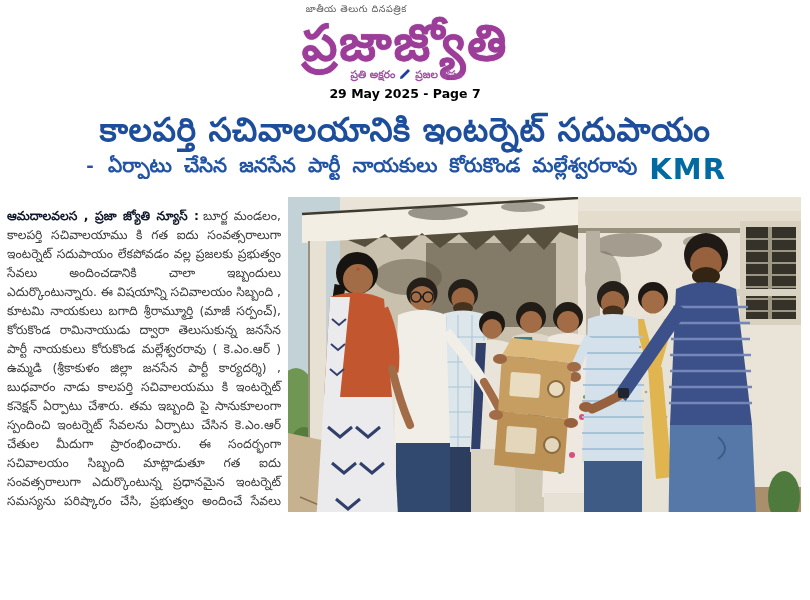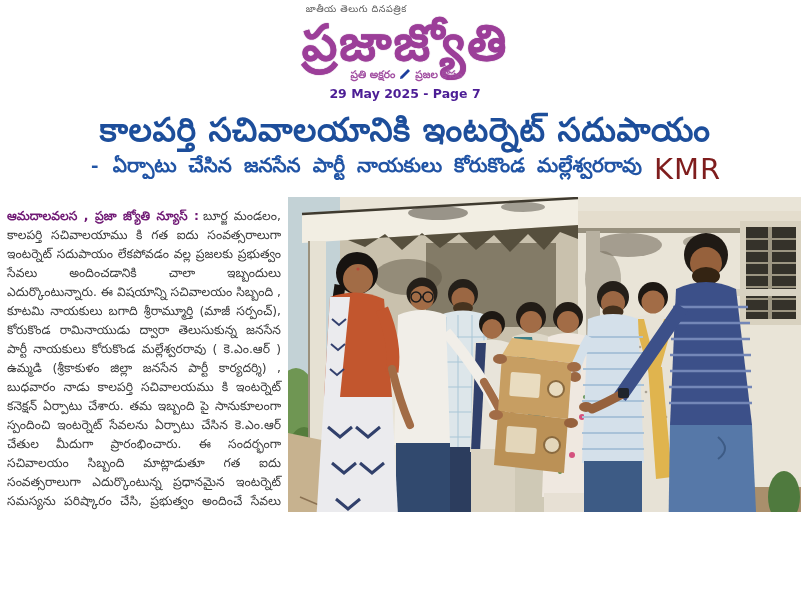--- a/index.html
+++ b/index.html
@@ -12,38 +12,38 @@
   .mast-inner{display:inline-block;text-align:left;}
   .kicker{font-size:9.5px;color:#5a5a5a;letter-spacing:.5px;margin-left:4px;}
   .logo{
     font-size:50px;line-height:1.05;font-weight:bold;color:#9c3e99;
     letter-spacing:2px;text-shadow:0 0 1px #8a3387;text-align:center;
   }
   .tagline{
     display:flex;align-items:center;justify-content:flex-end;gap:4px;
     font-size:10.5px;color:#a14ea1;font-weight:bold;margin:-2px 46px 0 0;
   }
-  .dateline{font-size:12.5px;font-weight:bold;color:#4c1d95;margin-top:3px;}
+  .dateline{font-size:12.5px;font-weight:bold;color:#000000;margin-top:3px;}
   
   .headline{
     margin-top:8px;text-align:center;font-weight:bold;color:#1d4e9b;
     font-size:33px;line-height:1.25;padding:0 17px;letter-spacing:.5px;
   }
   .subhead-row{
     display:flex;justify-content:center;align-items:center;gap:12px;margin-top:2px;
   }
   .subheadline{font-size:20px;font-weight:bold;color:#2154a5;font-family:Liberation Mono, monospace;}
-  .kmr{font-size:29px;font-weight:400;color:#7f1d1d;letter-spacing:1px;}
+  .kmr{font-size:29px;font-weight:700;color:#0369a1;letter-spacing:1px;}
   
   .content{display:flex;margin-top:9px;padding-left:7px;}
   .body-col{
     width:274px;flex:none;margin-right:7px;
     font-size:12.3px;line-height:19px;text-align:justify;color:#3b3b3b;
   }
-  .lead{font-weight:bold;color:#701a75;margin-right:4px;margin-top:48px;}
+  .lead{font-weight:bold;color:#0f172a;margin-right:4px;margin-top:48px;}
   .photo-wrap{width:513px;height:358px;flex:none;margin-top:2px;}
   .photo-wrap svg{display:block;width:513px;height:358px;}
 </style>
 </head>
 <body>
 
 <div class="page">
 
   <div class="masthead">
     <div class="mast-inner">

